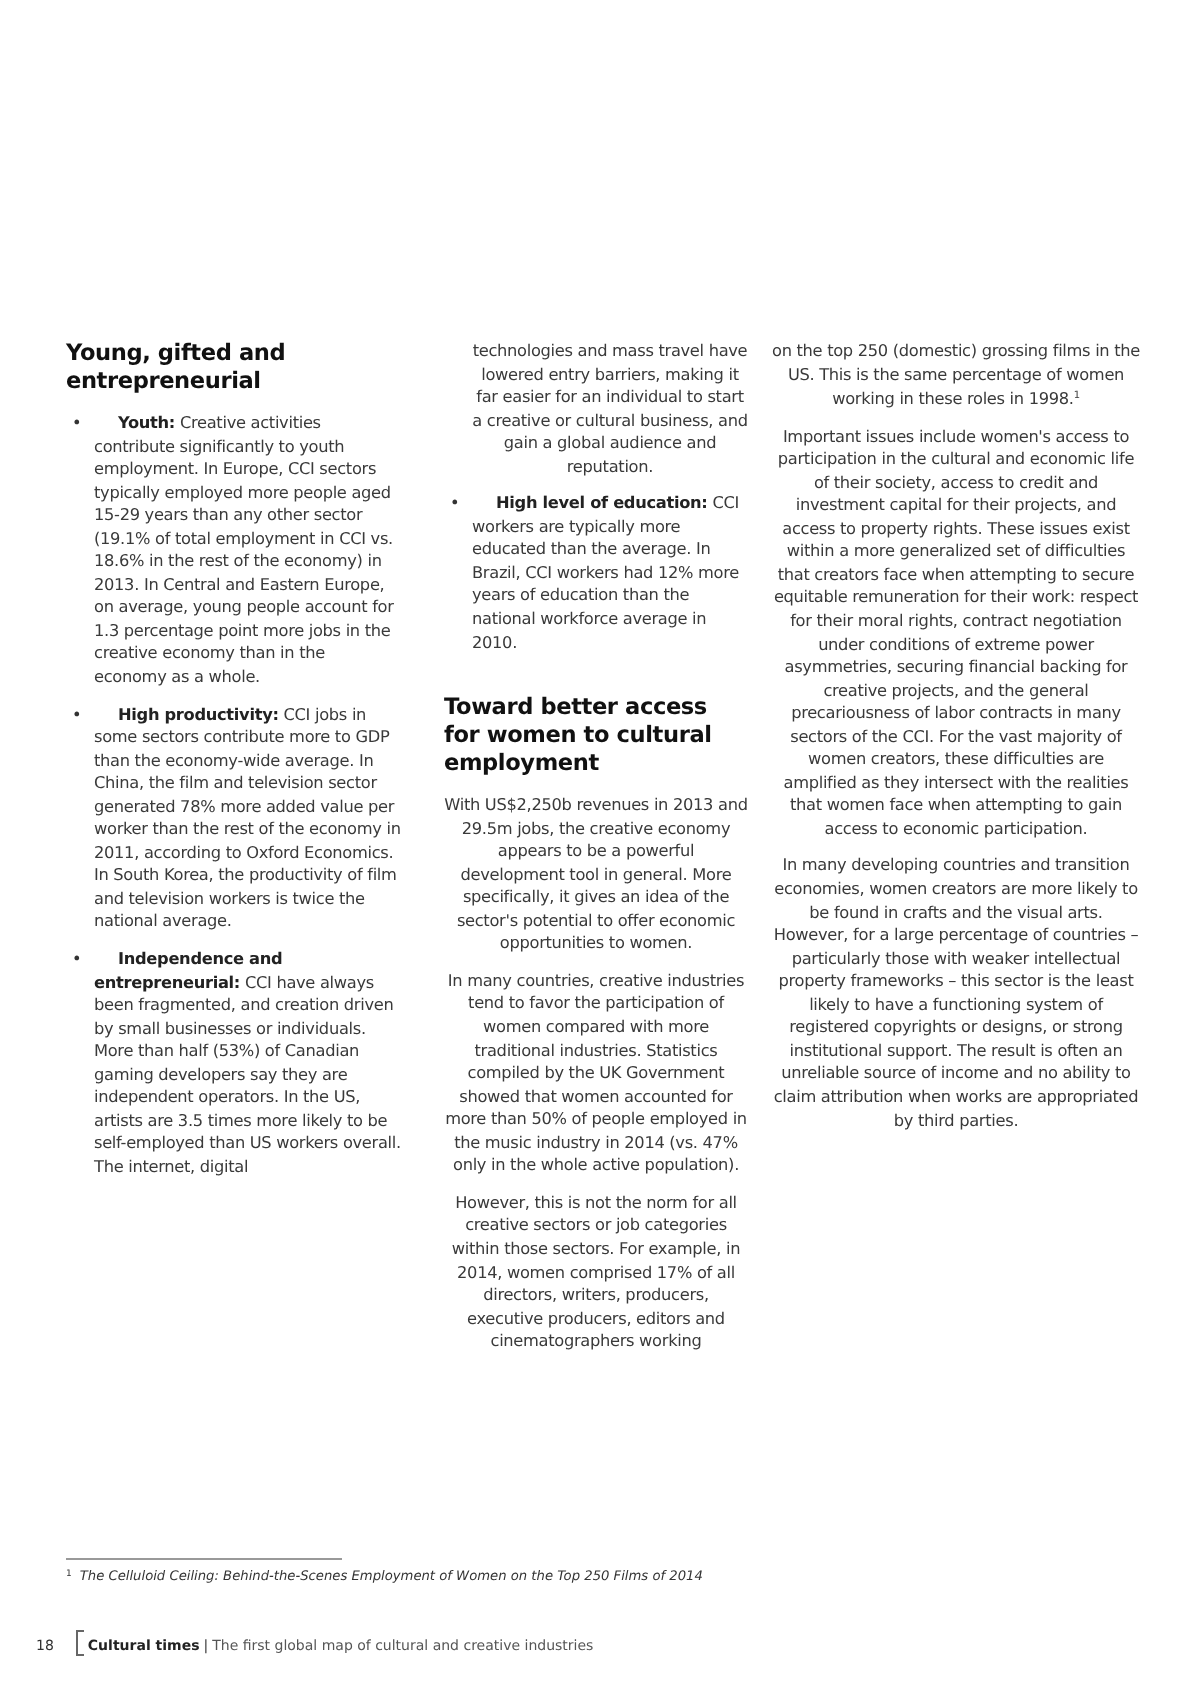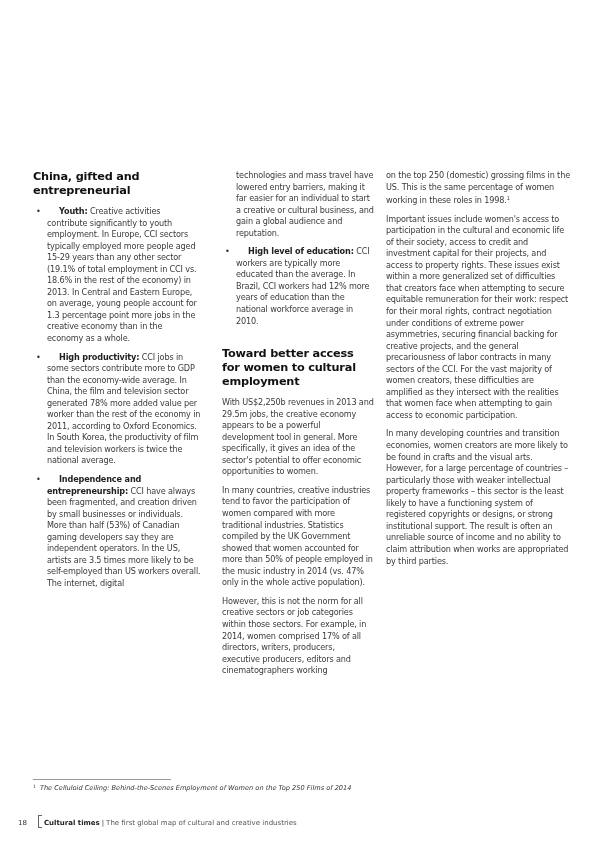--- a/index.html
+++ b/index.html
@@ -9,53 +9,53 @@
   }
   .col { position: absolute; top: 170px; font-size: 8.15px; line-height: 11.55px; letter-spacing: -0.15px; }
   .col1 { left: 33px; width: 168px; }
   .col2 { left: 222px; width: 152px; }
   .col3 { left: 386px; width: 184px; }
   h2 {
     margin: 0 0 8px 0; font-size: 11.3px; line-height: 14px; font-weight: bold; color: #111;
     letter-spacing: -0.2px;
   }
   .col2 h2 { margin-top: 20px; }
-  p { margin: 0 0 7px 0; }
+  p { margin: 0 0 7px 0; text-align: center; }
   ul { list-style: none; margin: 0; padding: 0; }
   li { position: relative; padding-left: 14px; margin-bottom: 7px; }
   li::before { content: ""; }
   .bullet { position: absolute; left: 3px; top: 0; color: #333; }
   .lead { font-weight: bold; color: #222; margin-left: 12px; }
   sup { font-size: 5px; vertical-align: 3px; }
   .fn-rule { position: absolute; left: 33px; top: 779px; width: 138px; height: 0; border-top: 0.7px solid #999; }
   .footnote { position: absolute; left: 33px; top: 784px; font-size: 6.6px; font-style: italic; color: #333; }
   .footnote .mark { font-style: normal; font-size: 4.5px; vertical-align: 2px; margin-right: 4px; }
   .footer { position: absolute; left: 18px; top: 815px; font-size: 7px; color: #555; white-space: nowrap; }
   .footer .pg { margin-right: 11px; color: #333; }
   .footer .bracket { display: inline-block; width: 3px; height: 11px; border-left: 0.8px solid #666; border-top: 0.8px solid #666; border-bottom: 0.8px solid #666; vertical-align: -3px; margin-right: 2px; }
   .footer .pub { font-weight: bold; color: #222; }
   .footer .sep { margin: 0 2px; color: #333; }
 </style>
 </head>
 <body>
 
 <div class="col col1">
-  <h2>China, gifted and entrepreneurial</h2>
+  <h2>Young, gifted and entrepreneurial</h2>
   <ul>
     <li>
       <span class="bullet">•</span>
       <span class="lead">Youth:</span><span> Creative activities contribute significantly to youth employment. In Europe, CCI sectors typically employed more people aged 15-29 years than any other sector (19.1% of total employment in CCI vs. 18.6% in the rest of the economy) in 2013. In Central and Eastern Europe, on average, young people account for 1.3 percentage point more jobs in the creative economy than in the economy as a whole.</span>
     </li>
     <li>
       <span class="bullet">•</span>
       <span class="lead">High productivity:</span><span> CCI jobs in some sectors contribute more to GDP than the economy-wide average. In China, the film and television sector generated 78% more added value per worker than the rest of the economy in 2011, according to Oxford Economics. In South Korea, the productivity of film and television workers is twice the national average.</span>
     </li>
     <li>
       <span class="bullet">•</span>
-      <span class="lead">Independence and entrepreneurship:</span><span> CCI have always been fragmented, and creation driven by small businesses or individuals. More than half (53%) of Canadian gaming developers say they are independent operators. In the US, artists are 3.5 times more likely to be self-employed than US workers overall. The internet, digital</span>
+      <span class="lead">Independence and entrepreneurial:</span><span> CCI have always been fragmented, and creation driven by small businesses or individuals. More than half (53%) of Canadian gaming developers say they are independent operators. In the US, artists are 3.5 times more likely to be self-employed than US workers overall. The internet, digital</span>
     </li>
   </ul>
 </div>
 
 <div class="col col2">
   <p style="padding-left:14px;">technologies and mass travel have lowered entry barriers, making it far easier for an individual to start a creative or cultural business, and gain a global audience and reputation.</p>
   <ul>
     <li>
       <span class="bullet">•</span>
       <span class="lead">High level of education:</span><span> CCI workers are typically more educated than the average. In Brazil, CCI workers had 12% more years of education than the national workforce average in 2010.</span>

